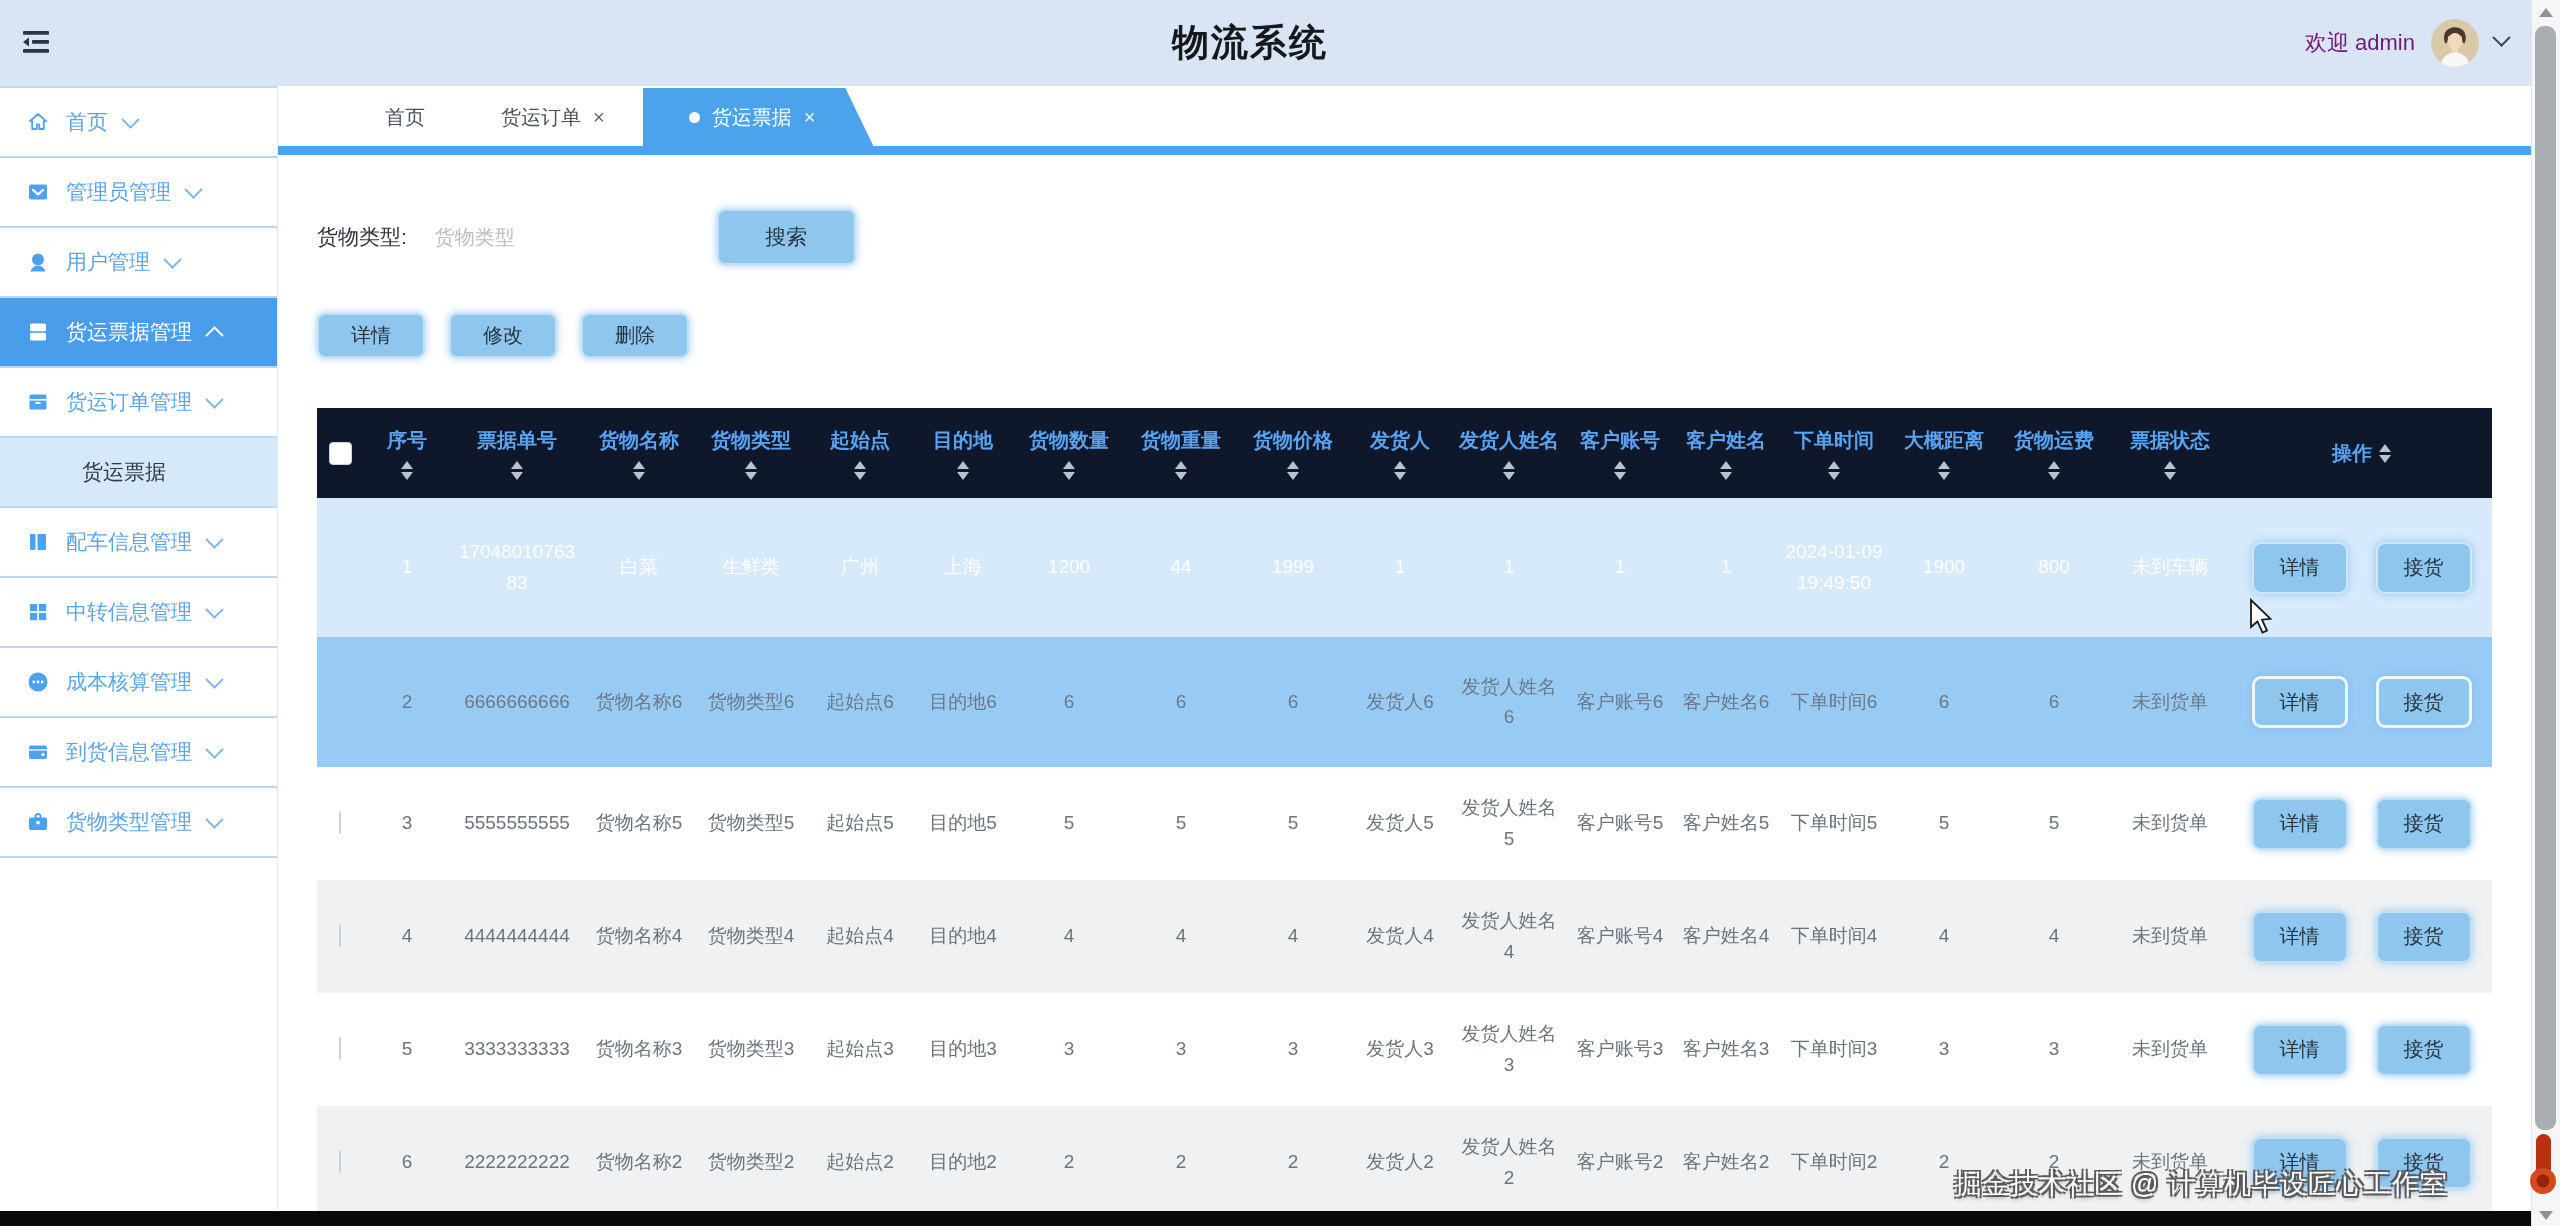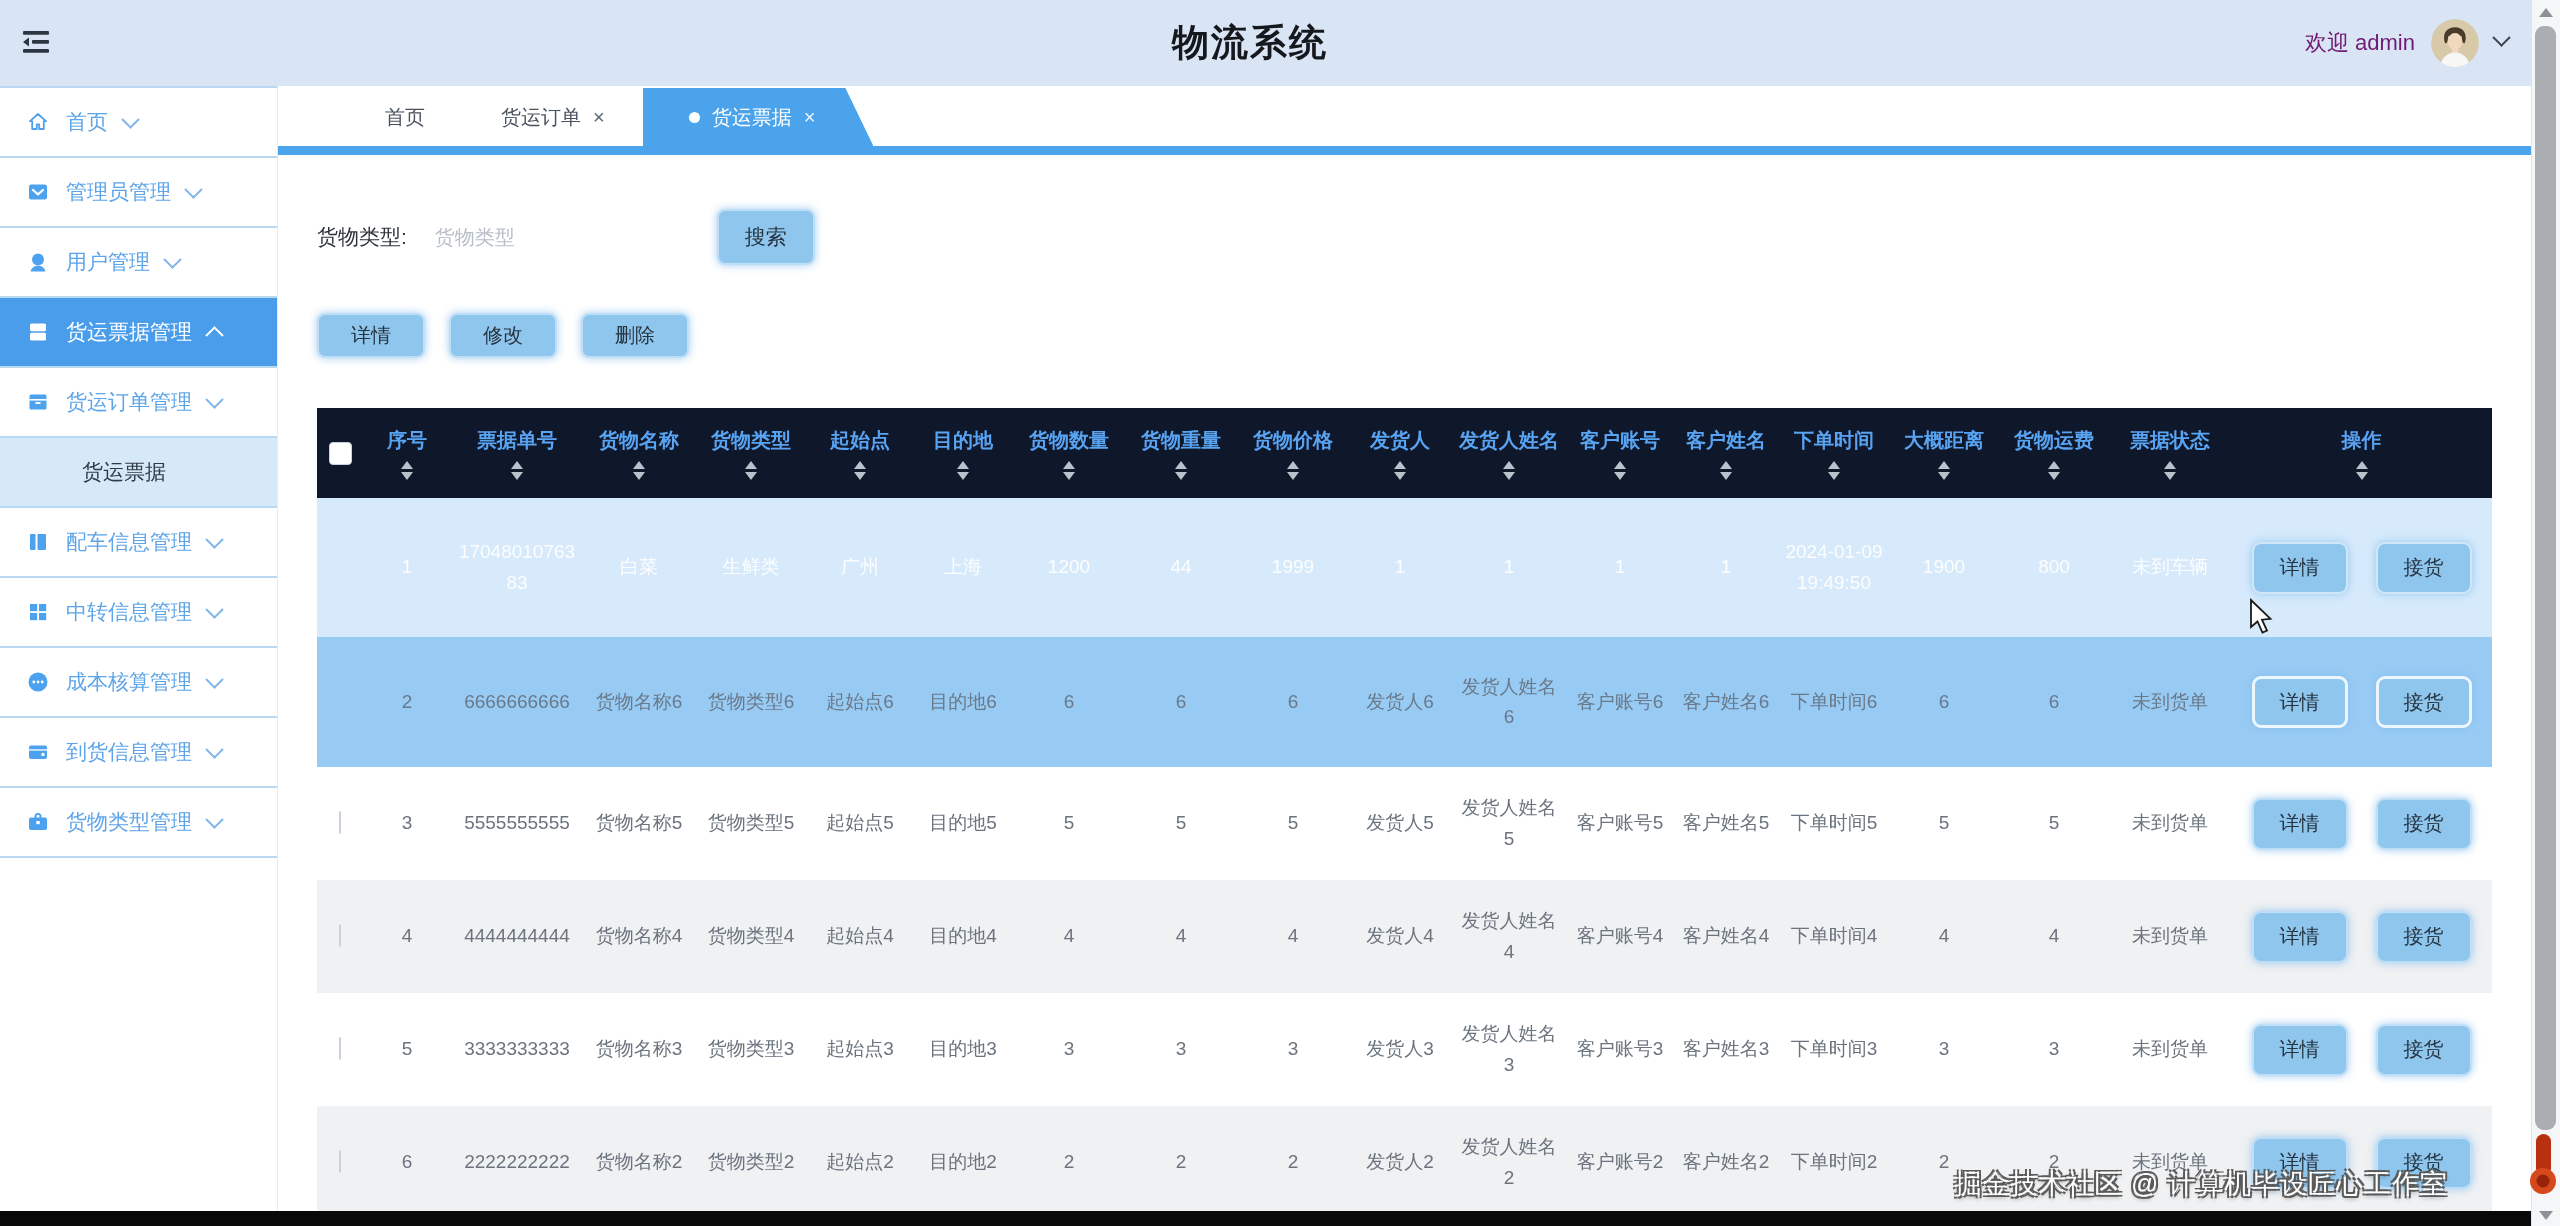--- a/index.html
+++ b/index.html
@@ -40,30 +40,30 @@
   .tab.active .close{color:#eaf5fd;}
   .tab .dot{width:11px;height:11px;border-radius:50%;background:#fff;flex:0 0 auto;}
   .tab-underline{height:9px;background:#4ba3eb;}
   
   .search-row{margin:54px 0 0 40px;display:flex;align-items:center;}
   .search-label{font-size:21px;color:#2f353d;}
   .search-input{border:none;outline:none;background:transparent;margin-left:26px;width:262px;font-size:20px;color:#333;font-family:inherit;}
   .search-input::placeholder{color:#b6bec8;}
   .btn{background:#8fc6ee;border:2px solid #bedff7;border-radius:8px;color:#273541;font-family:inherit;cursor:pointer;
     box-shadow:0 0 8px rgba(130,185,235,.75);}
-  .search-btn{width:98px;height:56px;font-size:21px;margin-left:18px;}
+  .search-btn{width:139px;height:56px;font-size:21px;margin-left:18px;}
   .action-row{margin:48px 0 0 40px;display:flex;gap:24px;}
   .action-btn{width:108px;height:45px;font-size:20px;}
   
   .table{margin:50px 40px 0 40px;}
   .thead,.trow{display:grid;align-items:center;
     grid-template-columns:46px 88px 132px 112px 112px 106px 100px 112px 112px 112px 102px 116px 106px 106px 110px 110px 110px 122px 1fr;}
   .thead{min-height:90px;color:#58a3f2;font-size:20px;font-weight:bold;background:#0f172a;}
   .th{display:flex;flex-direction:column;align-items:center;justify-content:center;gap:7px;text-align:center;line-height:1.35;padding:0 4px;}
-  .th.inline{flex-direction:column;}
+  .th.inline{flex-direction:row;}
   .caret{display:inline-flex;flex-direction:column;gap:3px;cursor:pointer;}
   .caret i{display:block;width:0;height:0;border-left:6px solid transparent;border-right:6px solid transparent;}
   .caret .c-up{border-bottom:8px solid #b9c3cd;}
   .caret .c-dn{border-top:8px solid #b9c3cd;}
   .trow{font-size:19px;text-align:center;}
   .tbody .trow:nth-child(1){min-height:139px;}
   .tbody .trow:nth-child(2){min-height:130px;}
   .tbody .trow:nth-child(n+3){min-height:113px;}
   .td{line-height:1.6;word-break:break-all;padding:0 6px;}
   .row-light{background:#d6eafc;color:#fdfdfd;}

